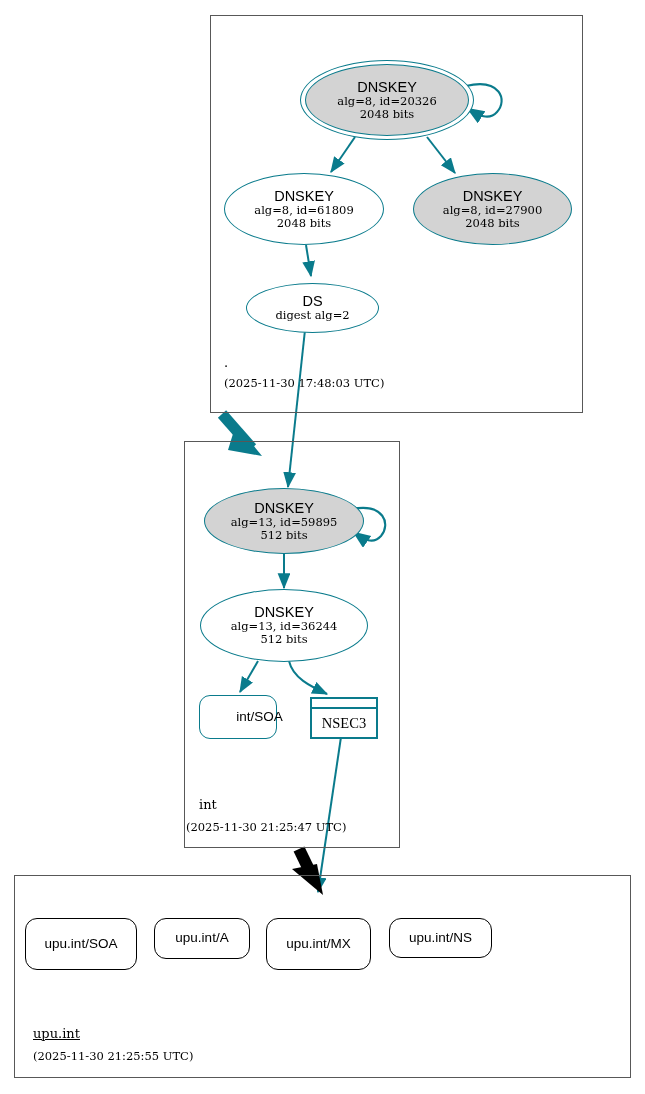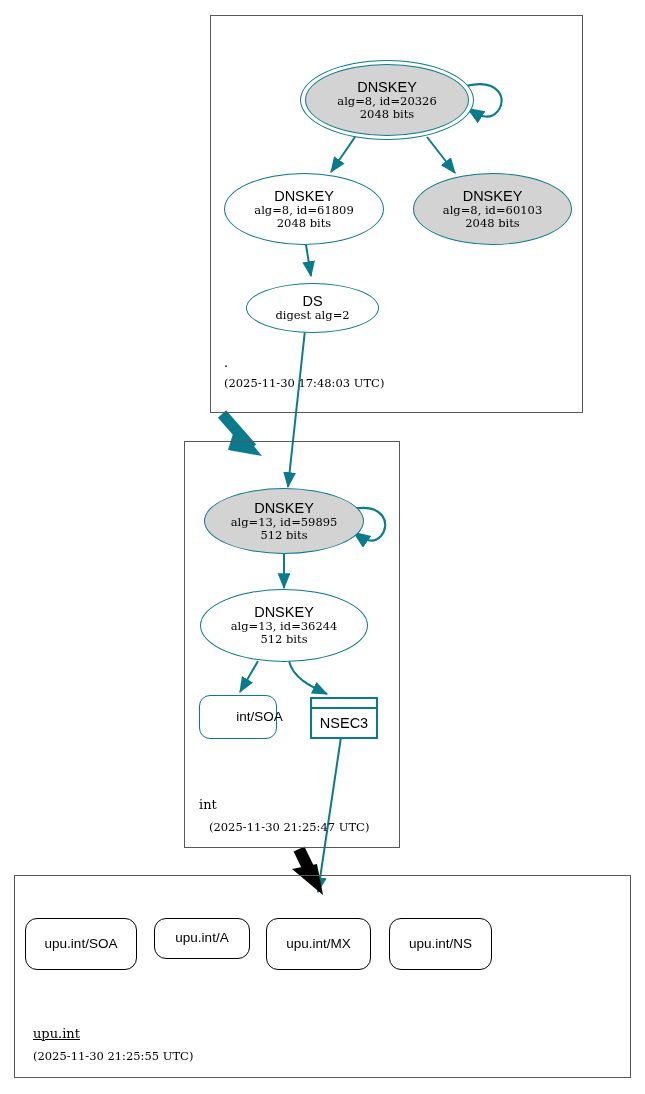--- a/index.html
+++ b/index.html
@@ -111,21 +111,21 @@
   }
   .nsec .bar {
     height: 8px;
     border-bottom: 2px solid #0a7b8c;
   }
   .nsec .body {
     display: flex;
     align-items: center;
     justify-content: center;
     height: calc(100% - 10px);
-    font-family: Liberation Sans, sans-serif;
+    font-family: Liberation Serif, serif;
     font-size: 14.5px;
   }
 </style>
 </head>
 <body>
 
 <div id="canvas">
 
   <svg id="edges" viewBox="0 0 645 1094" width="645" height="1094">
     <defs>
@@ -200,32 +200,32 @@
   </div>
 
   <div class="node ellipse" style="left:224px; top:173px; width:160px; height:72px;">
     <div class="t1">DNSKEY</div>
     <div class="t2">alg=8, id=61809</div>
     <div class="t3">2048 bits</div>
   </div>
 
   <div class="node ellipse filled" style="left:413px; top:173px; width:159px; height:72px;">
     <div class="t1">DNSKEY</div>
-    <div class="t2">alg=8, id=60103</div>
+    <div class="t2">alg=8, id=27900</div>
     <div class="t3">2048 bits</div>
   </div>
 
   <div class="node ellipse" style="left:246px; top:283px; width:133px; height:50px;">
     <div class="t1">DS</div>
     <div class="t2">digest alg=2</div>
   </div>
 
   <div class="cluster" style="left:184px; top:441px; width:216px; height:407px;"></div>
   <div class="cluster-label cluster-name" style="left:199px; top:797px;">int</div>
-  <div class="cluster-label cluster-time" style="left:209px; top:820px;">(2025-11-30 21:25:47 UTC)</div>
+  <div class="cluster-label cluster-time" style="left:186px; top:820px;">(2025-11-30 21:25:47 UTC)</div>
 
   <div class="node ellipse filled" style="left:204px; top:488px; width:160px; height:66px;">
     <div class="t1">DNSKEY</div>
     <div class="t2">alg=13, id=59895</div>
     <div class="t3">512 bits</div>
   </div>
 
   <div class="node ellipse" style="left:200px; top:589px; width:168px; height:73px;">
     <div class="t1">DNSKEY</div>
     <div class="t2">alg=13, id=36244</div>
@@ -247,17 +247,17 @@
 
   <div class="node rrset black" style="left:25px; top:918px; width:112px; height:52px;">
     <div class="t1">upu.int/SOA</div>
   </div>
   <div class="node rrset black" style="left:154px; top:918px; width:96px; height:41px;">
     <div class="t1">upu.int/A</div>
   </div>
   <div class="node rrset black" style="left:266px; top:918px; width:105px; height:52px;">
     <div class="t1">upu.int/MX</div>
   </div>
-  <div class="node rrset black" style="left:389px; top:918px; width:103px; height:52px;">
+  <div class="node rrset black" style="left:389px; top:918px; width:103px; height:40px;">
     <div class="t1">upu.int/NS</div>
   </div>
 
 </div>
 
 </body></html>

